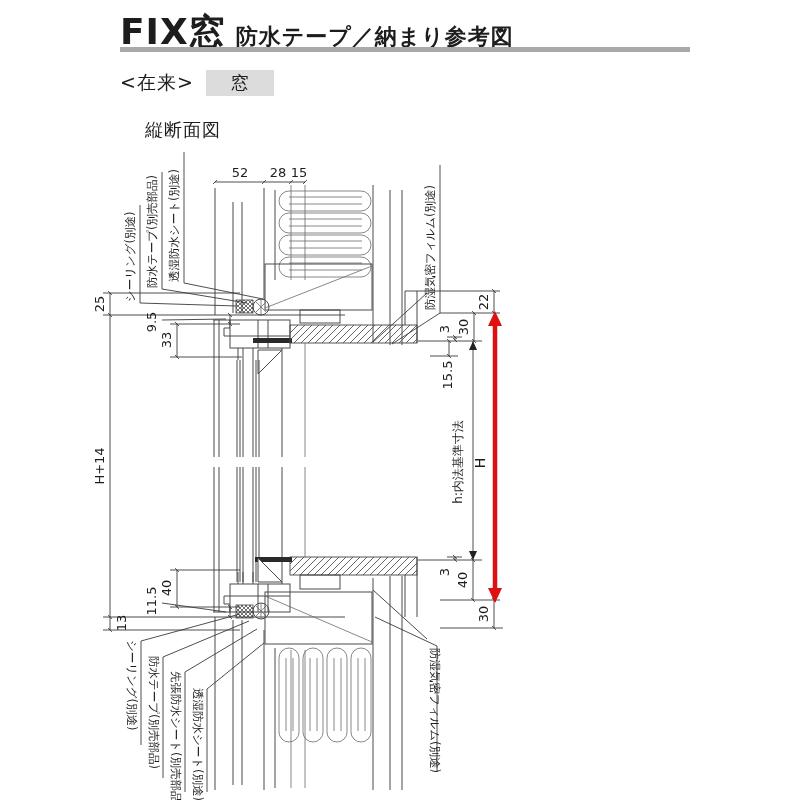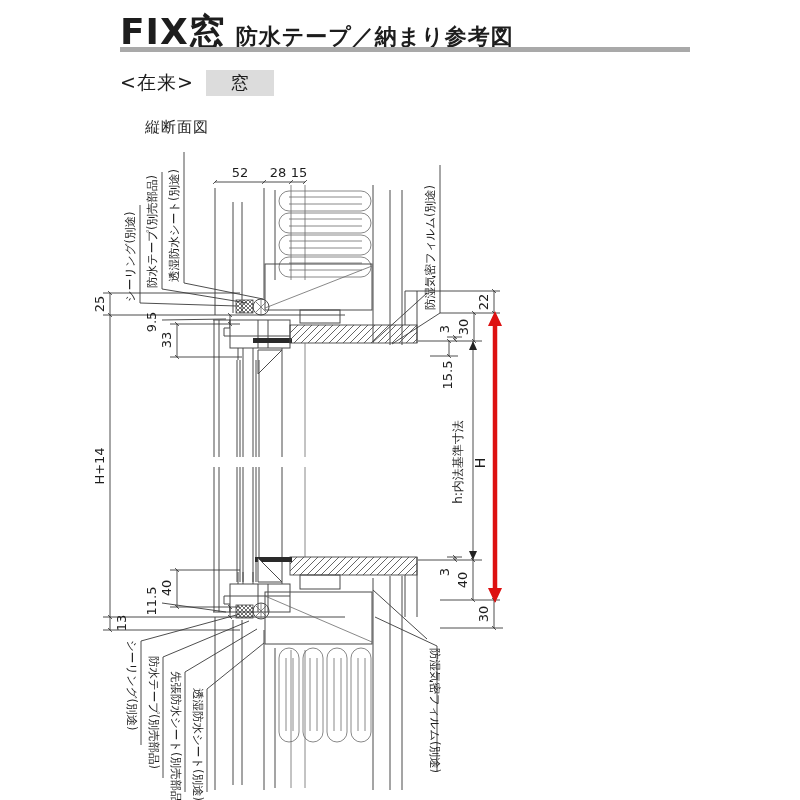--- a/index.html
+++ b/index.html
@@ -6,21 +6,21 @@
   #stage{position:relative;width:800px;height:800px;background:#fff;overflow:hidden;
          font-family:"DejaVu Sans","Liberation Sans",sans-serif;color:#1d1d1d;}
   .title-row{position:absolute;left:120px;top:8px;white-space:nowrap;}
   .title-main{font-size:36px;font-weight:bold;letter-spacing:1px;}
   .title-sub{font-size:22px;font-weight:bold;margin-left:10px;letter-spacing:1px;}
   .title-bar{position:absolute;left:120px;top:47px;width:570px;height:5px;background:#a9a9a9;}
   .tag-row{position:absolute;left:120px;top:70px;height:27px;display:flex;align-items:flex-start;}
   .construction{font-size:19px;letter-spacing:1px;}
   .window-tag{margin-left:12px;width:68px;height:26px;background:#dcdcdc;display:flex;
               align-items:center;justify-content:center;font-size:18px;}
-  .view-label{position:absolute;left:145px;top:118px;font-size:15px;letter-spacing:1px;}
+  .view-label{position:absolute;left:145px;top:118px;font-size:18px;letter-spacing:1px;}
   svg{position:absolute;left:0;top:0;}
   svg text{font-family:"DejaVu Sans","Liberation Sans",sans-serif;fill:#1d1d1d;}
   .ln{stroke:#4a4a4a;stroke-width:1;fill:none;}
   .thin{stroke:#6a6a6a;stroke-width:0.8;fill:none;}
   .dim{stroke:#3a3a3a;stroke-width:0.9;fill:none;}
   .dtxt{font-size:13px;}
   .ctxt{font-size:11.5px;}
 </style>
 </head>
 <body>

